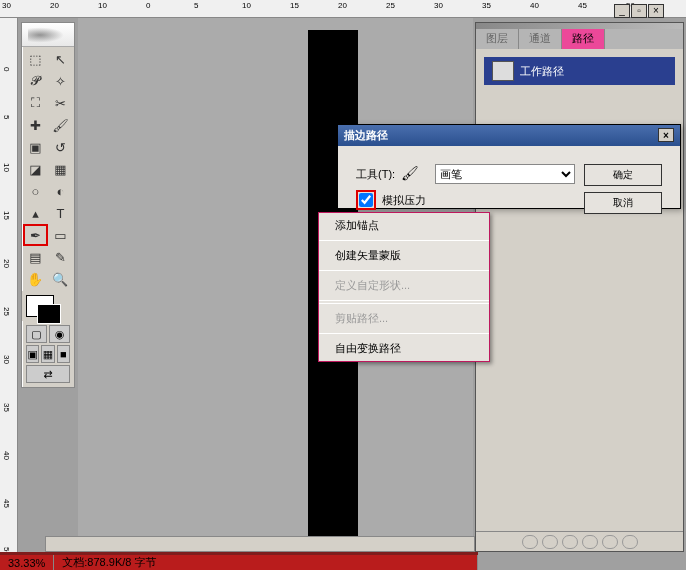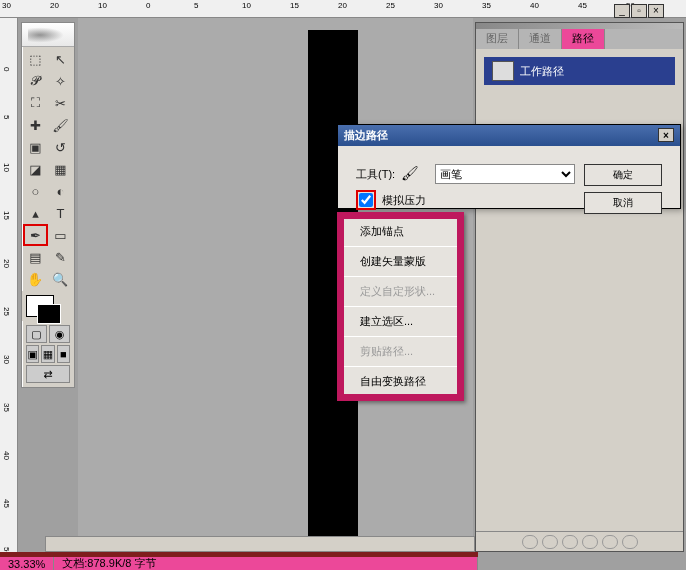--- a/index.html
+++ b/index.html
@@ -49,28 +49,28 @@
 .dlg-left { flex: 1; }
 .dlg-row { display: flex; align-items: center; gap: 6px; margin-bottom: 6px; }
 .dlg-row select { width: 140px; height: 20px; background: #fff; border: 1px solid #888; font-size: 11px; margin-left: 10px; }
 .brush-icon { width: 18px; height: 18px; font-size: 14px; }
 .chk-wrap { display: inline-flex; align-items: center; border: 2px solid #d00; padding: 1px; }
 .chk-wrap input { width: 14px; height: 14px; }
 .dlg-btns { display: flex; flex-direction: column; gap: 6px; }
 .dlg-btn { width: 78px; height: 22px; background: #e6e3de; border: 1px solid #333; font-size: 10px; cursor: pointer; }
 
 
-.ctx { position: absolute; top: 212px; left: 337px; width: 127px; background: #e6e3de; border: 7px solid #be185d; box-shadow: 2px 2px 4px rgba(0,0,0,0.4); }
+.ctx { position: absolute; top: 212px; left: 318px; width: 172px; background: #e6e3de; border: 1px solid #be185d; box-shadow: 2px 2px 4px rgba(0,0,0,0.4); }
 .ctx-item { padding: 5px 16px; font-size: 11px; cursor: pointer; }
 .ctx-item.disabled { color: #999; }
 .ctx-item.hover { background: #2a3f9f; color: #fff; }
 .ctx-sep { height: 1px; background: #aaa; margin: 2px 0; border-bottom: 1px solid #fff; }
 
 
-.status { position: absolute; bottom: 0; left: 0; width: 478px; height: 18px; background: #ec4899; border-top: 5px solid #7f1d1d; display: flex; align-items: center; font-size: 11px; }
+.status { position: absolute; bottom: 0; left: 0; width: 478px; height: 18px; background: #b91c1c; border-top: 3px solid #7f1d1d; display: flex; align-items: center; font-size: 11px; }
 .status-seg { padding: 0 8px; border-right: 1px solid #888; height: 100%; display: flex; align-items: center; }
 .scrollbar-h { position: absolute; bottom: 18px; left: 45px; width: 430px; height: 16px; background: #d4d0c8; border: 1px solid #888; }
 
 
 .wincontrols { position: absolute; top: 4px; right: 22px; display: flex; gap: 1px; }
 .wincontrols span { width: 16px; height: 14px; background: #d4d0c8; border: 1px solid #333; font-size: 10px; text-align: center; line-height: 12px; }
 </style>
 </head>
 <body>
 
@@ -211,21 +211,20 @@
   </div>
 </div>
 
 <div class="ctx" id="ctx">
     <div class="ctx-item">添加锚点</div>
     <div class="ctx-sep"></div>
     <div class="ctx-item">创建矢量蒙版</div>
     <div class="ctx-sep"></div>
     <div class="ctx-item disabled">定义自定形状...</div>
     <div class="ctx-sep"></div>
-    <div class="ctx-item">建立选区...</div>
     <div class="ctx-sep"></div>
     <div class="ctx-item disabled">剪贴路径...</div>
     <div class="ctx-sep"></div>
     <div class="ctx-item">自由变换路径</div>
   </div>
 
 <div class="scrollbar-h"></div>
 <div class="status">
   <div class="status-seg">33.33%</div>
   <div class="status-seg" style="flex:1">文档:878.9K/8 字节</div>

